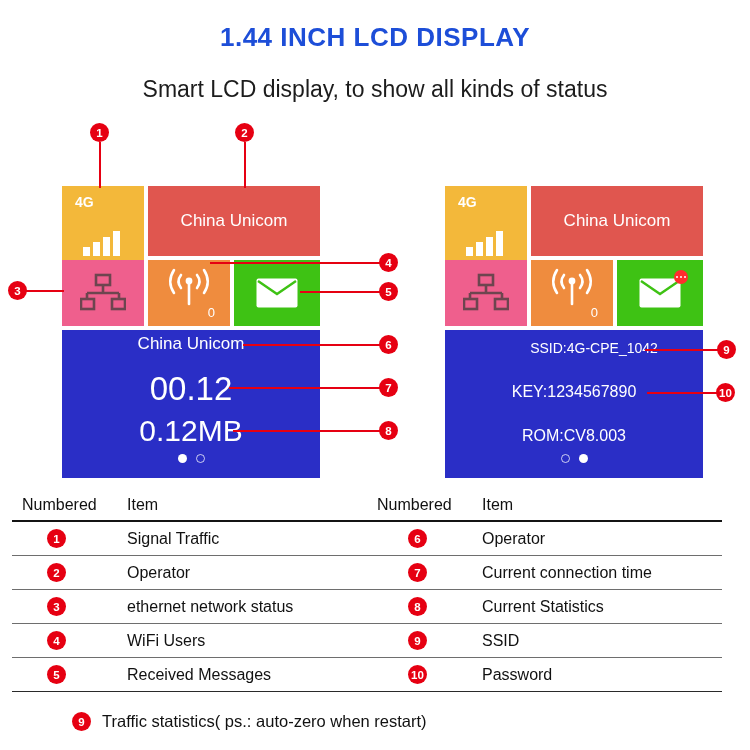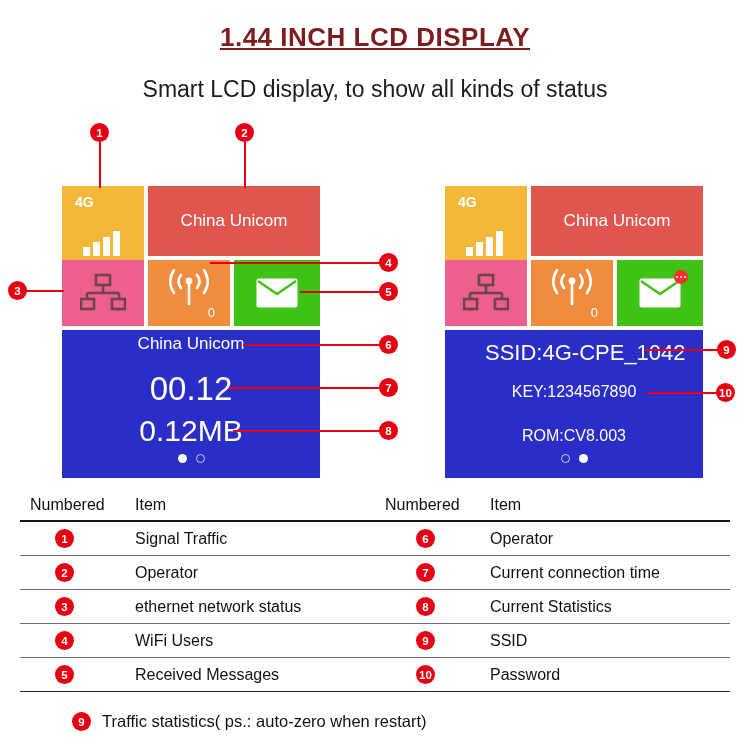--- a/index.html
+++ b/index.html
@@ -5,21 +5,21 @@
   * { margin:0; padding:0; box-sizing:border-box; }
   :root {
     --red:#e60012; --yellow:#f3b83a; --coral:#e0564f; --pink:#ef5f8d;
     --orange:#ef8c3e; --green:#3ec214; --blue:#2a2ec6; --ink:#111;
   }
   html,body { background:#fff; }
   body { width:750px; height:750px; font-family:"Liberation Sans", sans-serif; color:var(--ink); }
   .page { position:relative; width:750px; height:750px; background:#fff; overflow:hidden; }
 
   .title { position:absolute; top:22px; left:0; width:100%; text-align:center;
-           font-size:26px; font-weight:bold; letter-spacing:.5px; color:#7f1d1d;text-decoration:underline; }
+           font-size:26px; font-weight:bold; letter-spacing:.5px; color:#1d4ed8; }
   .subtitle { position:absolute; top:76px; left:0; width:100%; text-align:center;
               font-size:23px; color:#1c1c1c; }
 
   
   .lcd { position:absolute; width:258px; height:292px; }
   .lcd-left { left:62px; top:186px; }
   .lcd-right { left:445px; top:186px; }
   .cell { position:absolute; }
   .signal-cell { left:0; top:0; width:82px; height:81px; background:var(--yellow); }
   .operator-cell { left:86px; top:0; width:172px; height:70px; background:var(--coral);
@@ -42,21 +42,21 @@
   .wifi-count { position:absolute; right:15px; bottom:6px; color:#fff; font-size:13px; }
 
   .msg-badge { position:absolute; top:10px; right:15px; width:14px; height:14px; border-radius:50%;
                background:#ff2d2d; display:flex; align-items:center; justify-content:center; }
   .msg-badge i { width:2px; height:2px; border-radius:50%; background:#fff;
                  box-shadow:-4px 0 0 #fff, 4px 0 0 #fff; }
 
   .op-line  { position:absolute; top:4px;  width:100%; text-align:center; font-size:17px; }
   .big-line1{ position:absolute; top:40px; width:100%; text-align:center; font-size:33px; }
   .big-line2{ position:absolute; top:84px; width:100%; text-align:center; font-size:30px; }
-  .info-line1{ position:absolute; top:10px; width:100%; text-align:left; font-size:22px;padding-left:40px; }
+  .info-line1{ position:absolute; top:10px; width:100%; text-align:center; font-size:14px;padding-left:40px; }
   .info-line2{ position:absolute; top:53px; width:100%; text-align:center; font-size:16px; }
   .info-line3{ position:absolute; top:97px; width:100%; text-align:center; font-size:16px; }
   .dots { position:absolute; top:124px; width:100%; display:flex; justify-content:center; gap:9px; }
   .dot { width:9px; height:9px; border-radius:50%; }
   .dot.on  { background:#fff; }
   .dot.off { border:1.5px solid rgba(255,255,255,.75); }
 
   
   .callout { position:absolute; width:19px; height:19px; border-radius:50%; background:var(--red);
              color:#fff; font-size:11.5px; font-weight:bold; display:flex; align-items:center;
@@ -70,21 +70,21 @@
   .c7 { left:379px; top:378px; } .c8 { left:379px; top:421px; }
   .c9 { left:717px; top:340px; } .c10{ left:716px; top:383px; }
 
   .l1 { left:99px;  top:142px; height:46px; } .l2 { left:244px; top:142px; height:46px; }
   .l3 { left:26px;  top:290px; width:38px; }  .l4 { left:210px; top:262px; width:170px; }
   .l5 { left:300px; top:291px; width:80px; }  .l6 { left:243px; top:344px; width:137px; }
   .l7 { left:229px; top:387px; width:151px; } .l8 { left:233px; top:430px; width:147px; }
   .l9 { left:645px; top:349px; width:73px; }  .l10{ left:647px; top:392px; width:70px; }
 
   
-  .info-table { position:absolute; left:20px; top:492px; width:710px; font-size:16px; }
+  .info-table { position:absolute; left:12px; top:492px; width:710px; font-size:16px; }
   .t-header { position:relative; height:28px; }
   .t-header span { position:absolute; top:4px; }
   .th1 { left:10px; } .th2 { left:115px; } .th3 { left:365px; } .th4 { left:470px; }
   .t-body { border-top:2px solid #141414; }
   .t-row { position:relative; height:34px; border-bottom:1px solid #6e6e6e; }
   .t-row:last-child { border-bottom:1.5px solid #2a2a2a; }
   .t-row .callout { top:7px; }
   .t-row .num1 { left:35px; } .t-row .num2 { left:396px; }
   .t-row .item1 { position:absolute; left:115px; top:8px; }
   .t-row .item2 { position:absolute; left:470px; top:8px; }

